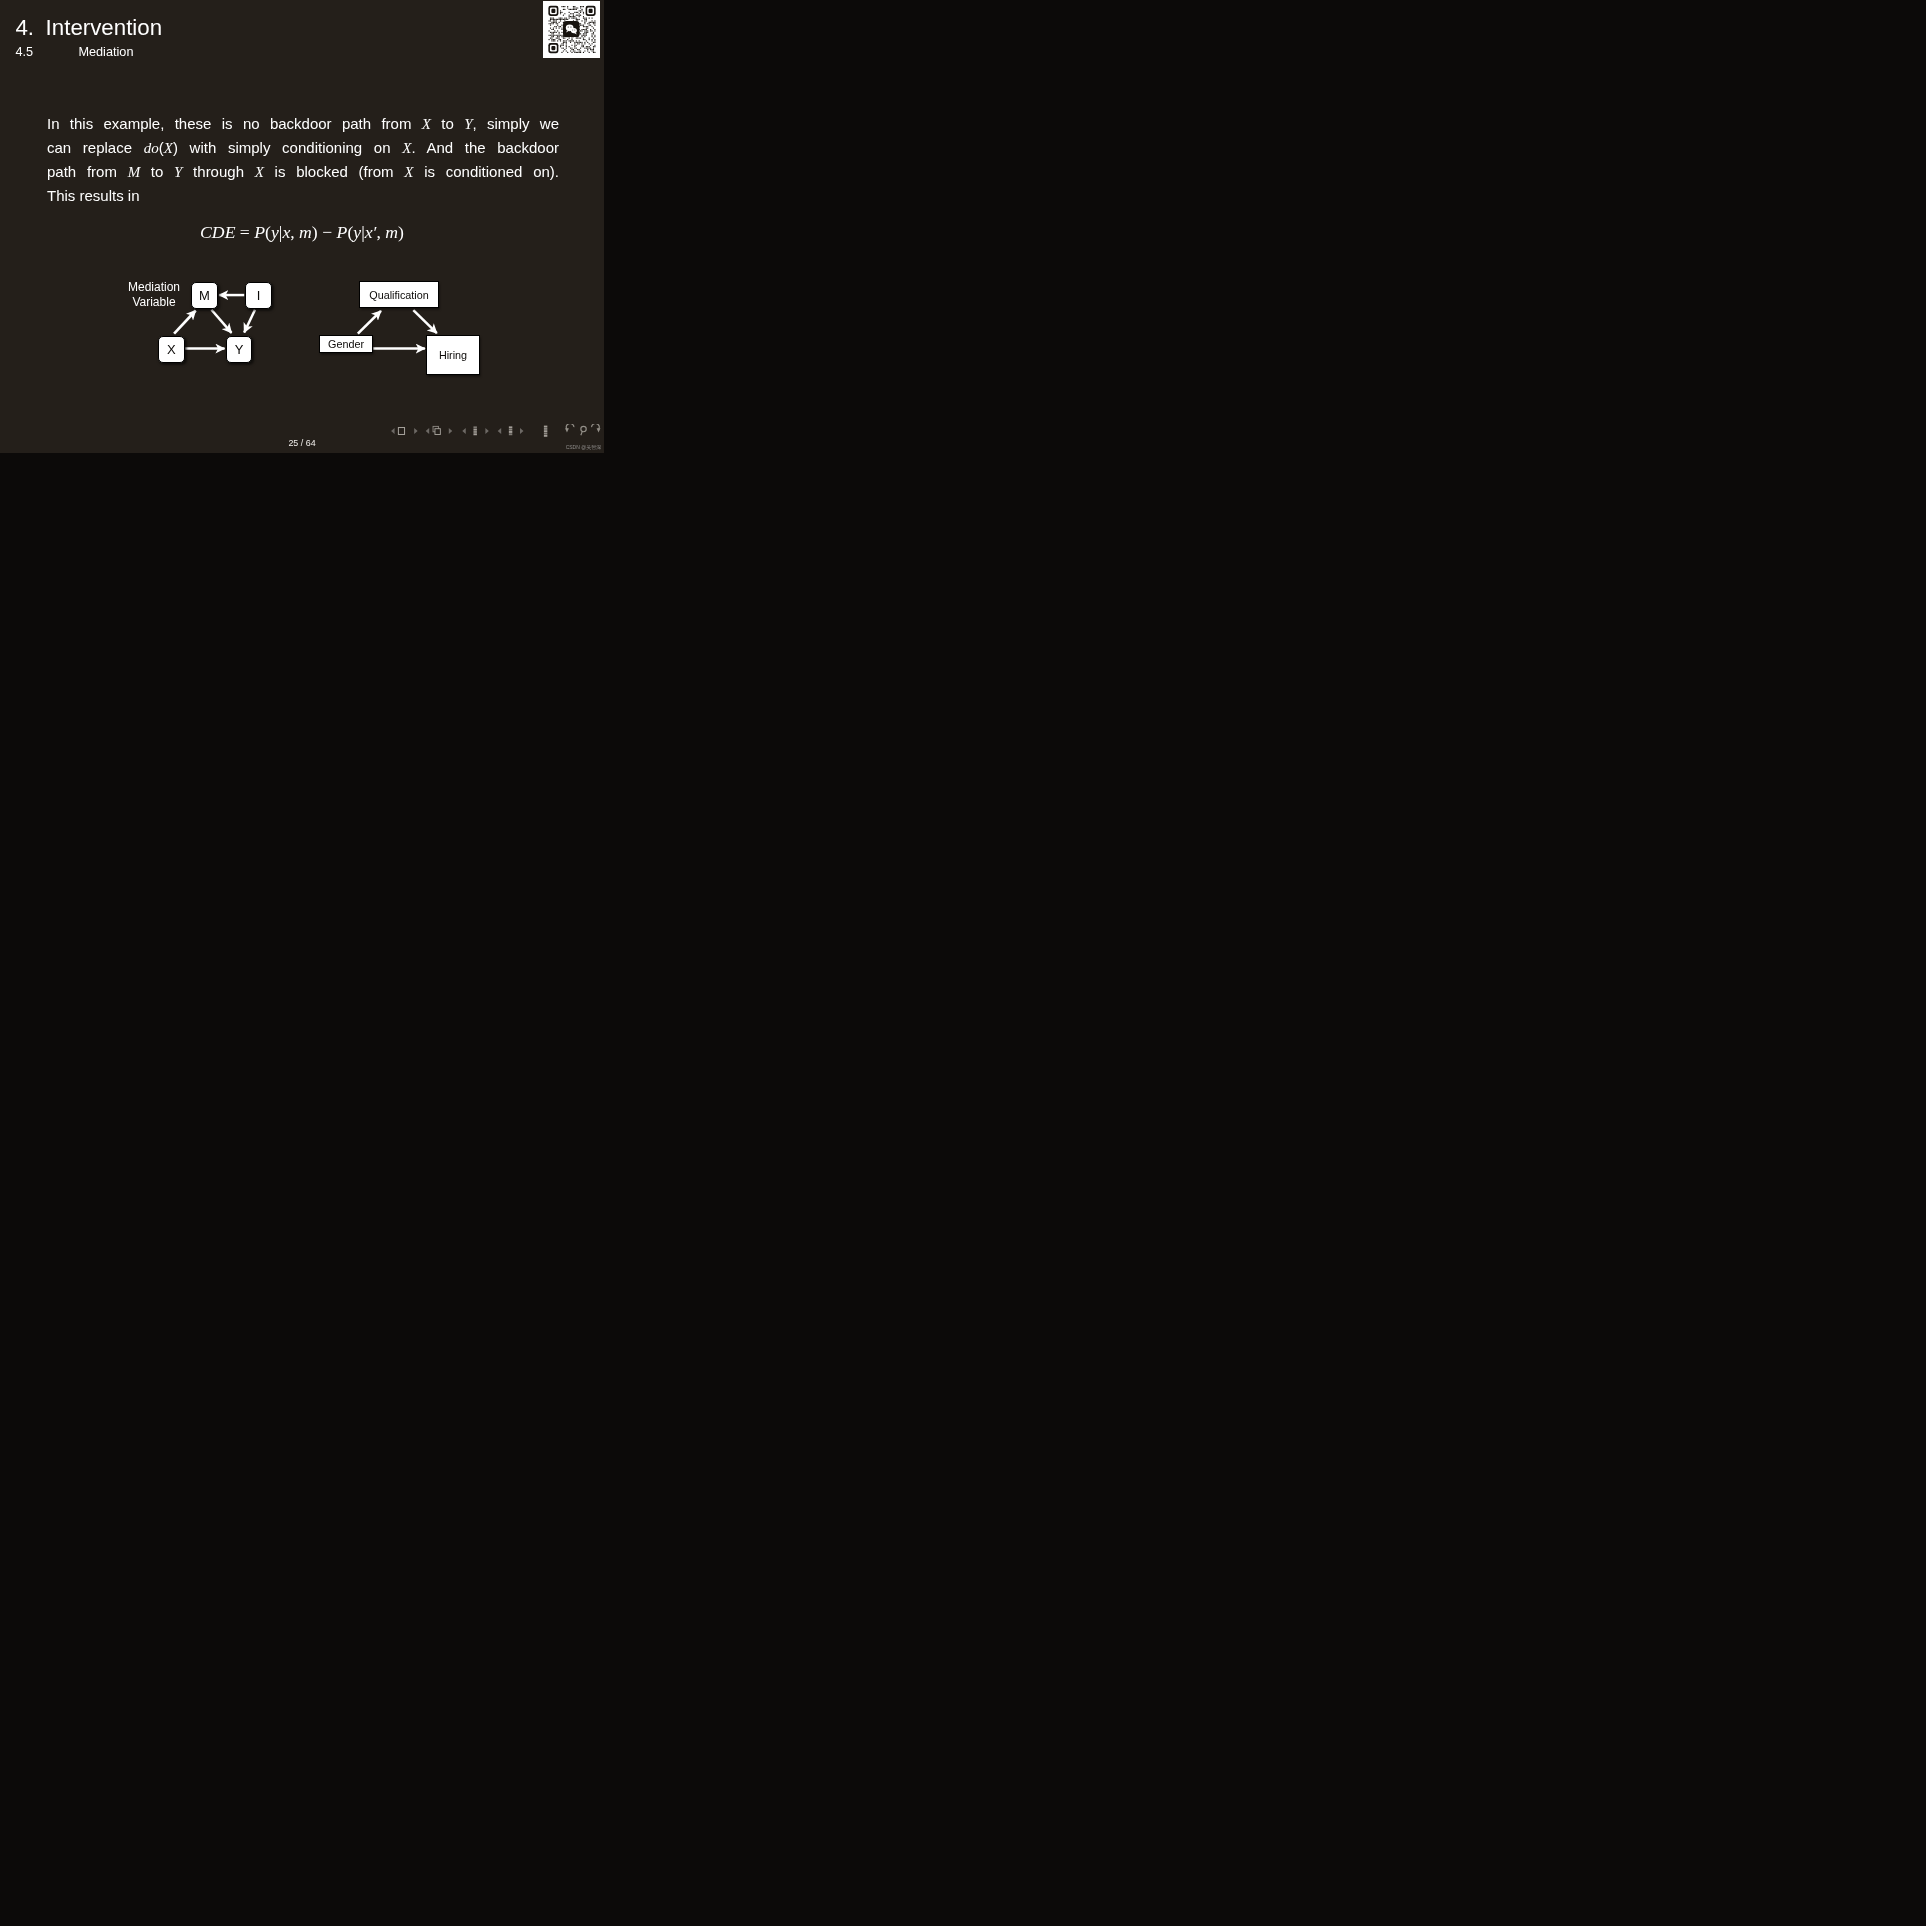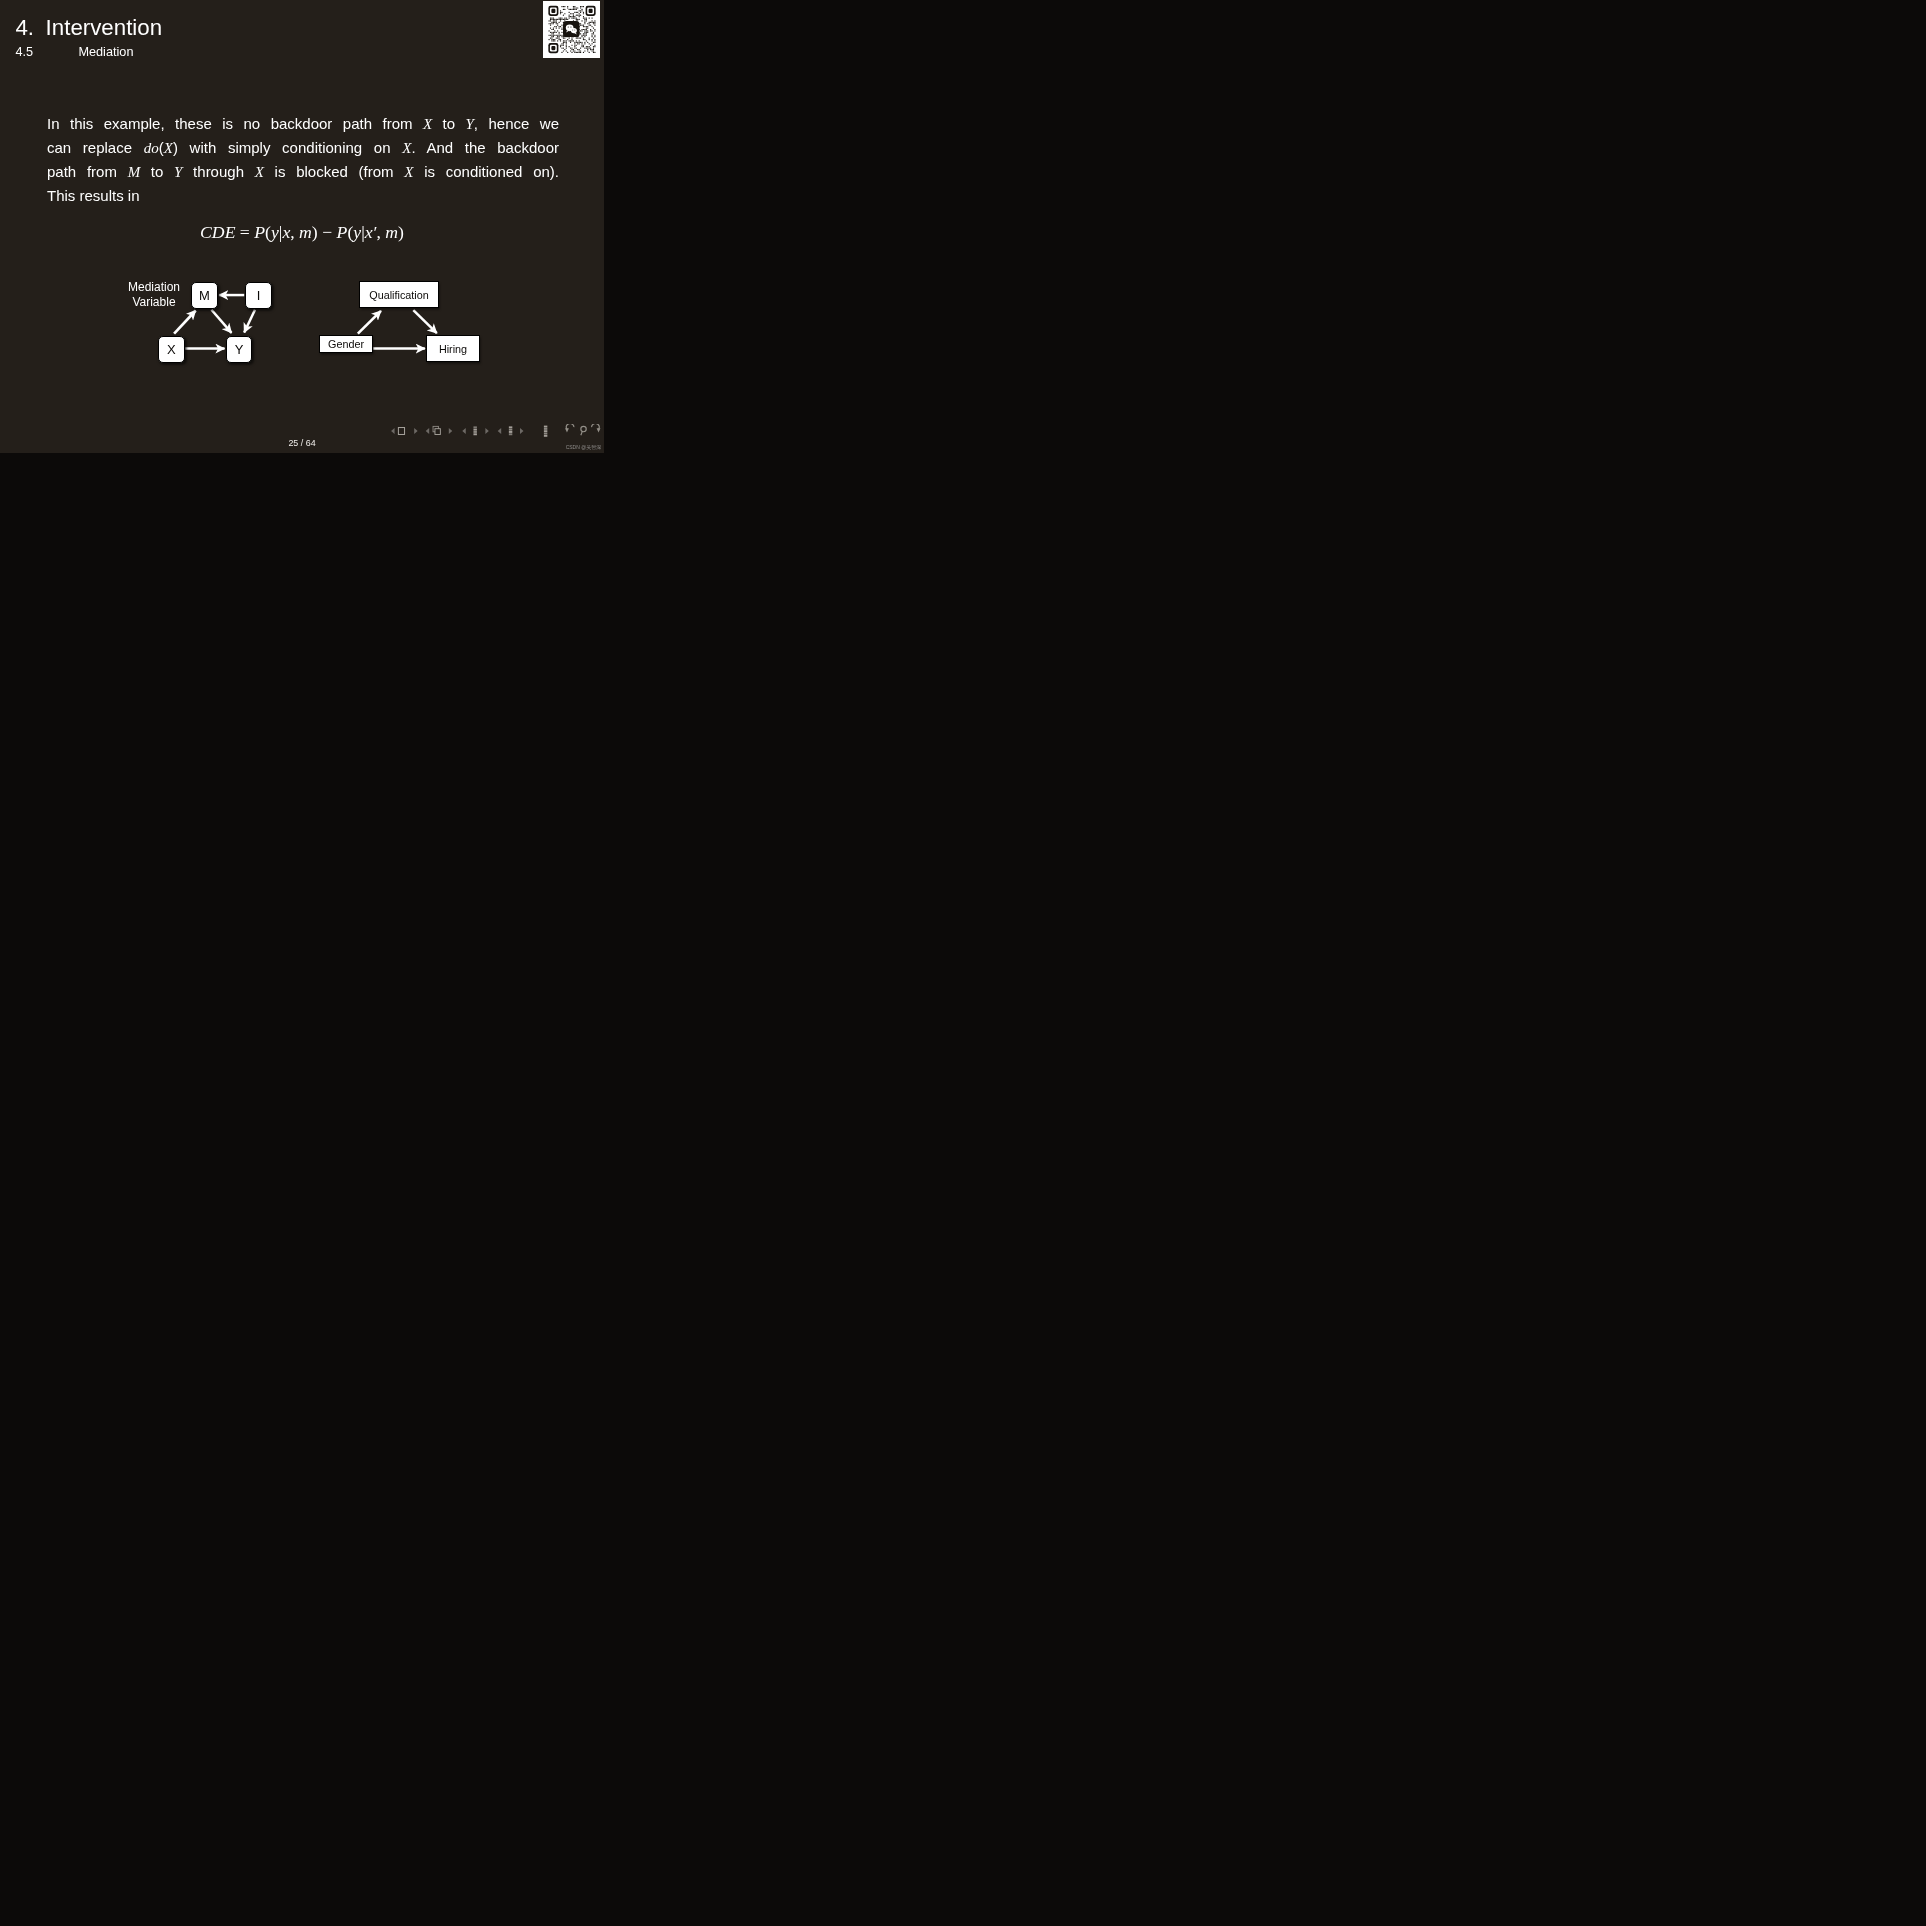--- a/index.html
+++ b/index.html
@@ -475,21 +475,21 @@
       <circle cx="12.6" cy="14.6" r="1.35" fill="#17130f"></circle>
       <circle cx="19.2" cy="14.6" r="1.35" fill="#17130f"></circle>
       <ellipse cx="26.2" cy="23.2" rx="7.2" ry="6.4" fill="#ffffff"></ellipse>
       <polygon points="30.5,28 33.5,32.5 26.8,29.2" fill="#ffffff"></polygon>
       <circle cx="23.6" cy="21.6" r="1.1" fill="#17130f"></circle>
       <circle cx="28.6" cy="21.6" r="1.1" fill="#17130f"></circle>
     </svg>
   </div>
 
   <div class="bodytext">
-    <div class="bodyline"><span>In this example, these is no backdoor path from </span><span class="mi">X</span><span> to </span><span class="mi">Y</span><span>, hence we</span></div>
+    <div class="bodyline"><span>In this example, these is no backdoor path from </span><span class="mi">X</span><span> to </span><span class="mi">Y</span><span>, simply we</span></div>
     <div class="bodyline"><span>can replace </span><span class="mi">do</span><span>(</span><span class="mi">X</span><span>) with simply conditioning on </span><span class="mi">X</span><span>. And the backdoor</span></div>
     <div class="bodyline"><span>path from </span><span class="mi">M</span><span> to </span><span class="mi">Y</span><span> through </span><span class="mi">X</span><span> is blocked (from </span><span class="mi">X</span><span> is conditioned on).</span></div>
     <div class="bodyline last"><span>This results in</span></div>
   </div>
 
   <div class="formula"><span class="mi">CDE</span><span> = </span><span class="mi">P</span><span>(</span><span class="mi">y</span><span>|</span><span class="mi">x</span><span>, </span><span class="mi">m</span><span>) − </span><span class="mi">P</span><span>(</span><span class="mi">y</span><span>|</span><span class="mi">x′</span><span>, </span><span class="mi">m</span><span>)</span></div>
 
   <svg class="edges" viewBox="0 0 1568 1176">
     <defs>
       <marker id="ah" viewBox="0 0 12 12" refX="11" refY="6" markerWidth="26" markerHeight="26" orient="auto" markerUnits="userSpaceOnUse">
@@ -512,21 +512,21 @@
     <div>Mediation</div>
     <div>Variable</div>
   </div>
   <div class="node letter" style="left:191px;top:282px;width:27px;height:26.6px;">M</div>
   <div class="node letter" style="left:245px;top:282px;width:27px;height:26.6px;">I</div>
   <div class="node letter" style="left:158px;top:336px;width:26.6px;height:26.6px;">X</div>
   <div class="node letter" style="left:226px;top:336px;width:26px;height:26.6px;">Y</div>
 
   <div class="node word" style="left:359px;top:281px;width:80px;height:27px;">Qualification</div>
   <div class="node word" style="left:319px;top:335px;width:54px;height:18px;">Gender</div>
-  <div class="node word" style="left:426px;top:335px;width:54px;height:27px;">Hiring</div>
+  <div class="node word" style="left:426px;top:335px;width:54px;height:40px;">Hiring</div>
 
   <svg class="navsyms" viewBox="0 0 556 36">
     <g>
       <polygon points="17,10 8,18 17,26" fill="#6d6965"></polygon>
       <rect x="27" y="9" width="16" height="18" fill="none" stroke="#a8a49e" stroke-width="2.6"></rect>
       <polygon points="68,10 77,18 68,26" fill="#6d6965"></polygon>
     </g>
     <g>
       <polygon points="107,10 98,18 107,26" fill="#6d6965"></polygon>
       <rect x="117" y="6" width="14" height="14" fill="none" stroke="#8d8983" stroke-width="2.4"></rect>

